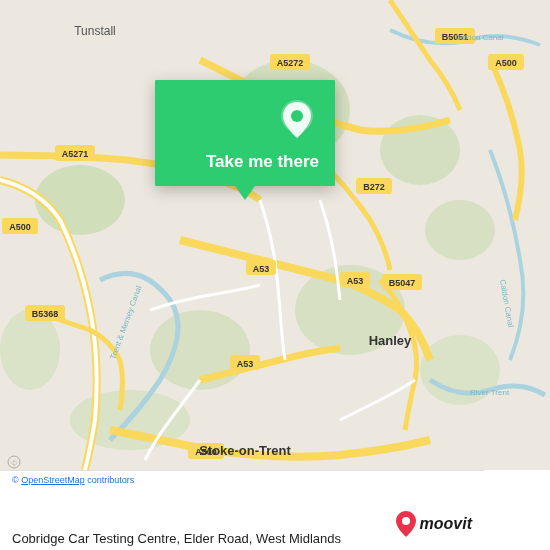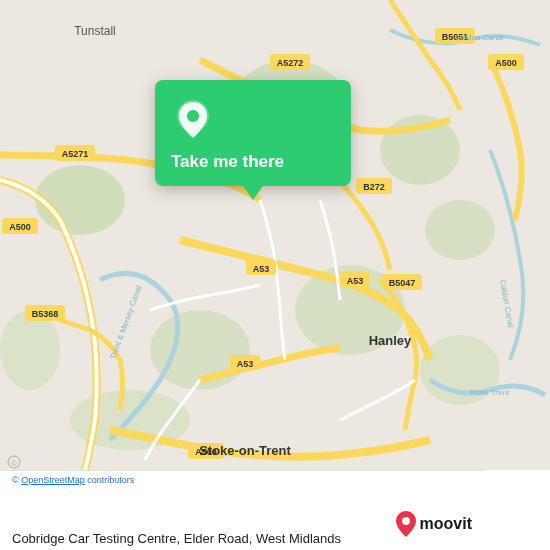--- a/index.html
+++ b/index.html
@@ -25,26 +25,26 @@
       height: 100%;
       position: absolute;
       top: 0; left: 0;
     }
 
     
     #popup-card {
       position: absolute;
       top: 80px;
       left: 155px;
-      width: 196px;
+      width: 180px;
       background: #2ecc71;
-      border-radius: 8px;
+      border-radius: 1px;
       display: flex;
       flex-direction: column;
-      align-items: flex-start;
+      align-items: flex-end;
       padding: 18px 16px 14px;
       box-shadow: 0 4px 16px rgba(0,0,0,0.25);
       cursor: pointer;
     }
 
     #popup-pin {
       width: 44px;
       height: 44px;
       margin-bottom: 10px;
     }
@@ -111,20 +111,21 @@
 
     #moovit-pin {
       width: 22px;
       height: 28px;
     }
 
     #moovit-text {
       font-size: 16px;
       font-weight: 700;
       color: #1a1a1a;
+      font-style: italic;
       text-align: center;
     }
   </style>
 </head>
 <body>
 
 <div id="map-container">
   <svg id="map-svg" viewBox="0 0 550 470" xmlns="http://www.w3.org/2000/svg">
 
     <rect width="550" height="470" fill="#ede8df"></rect>

